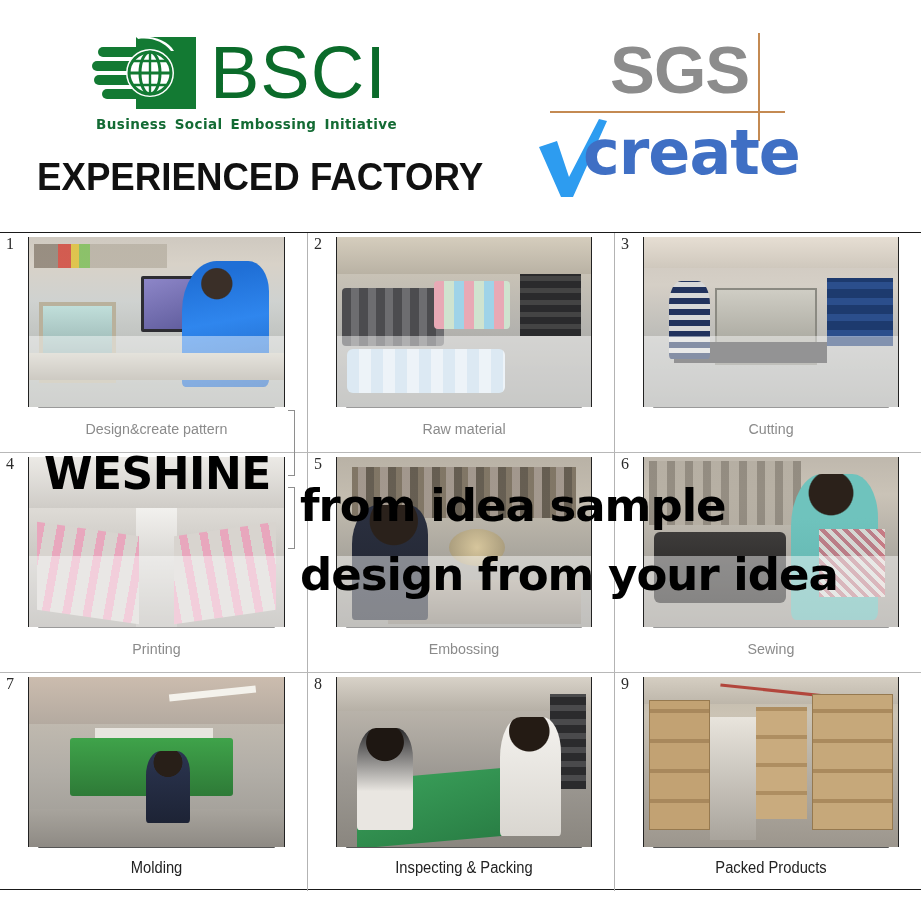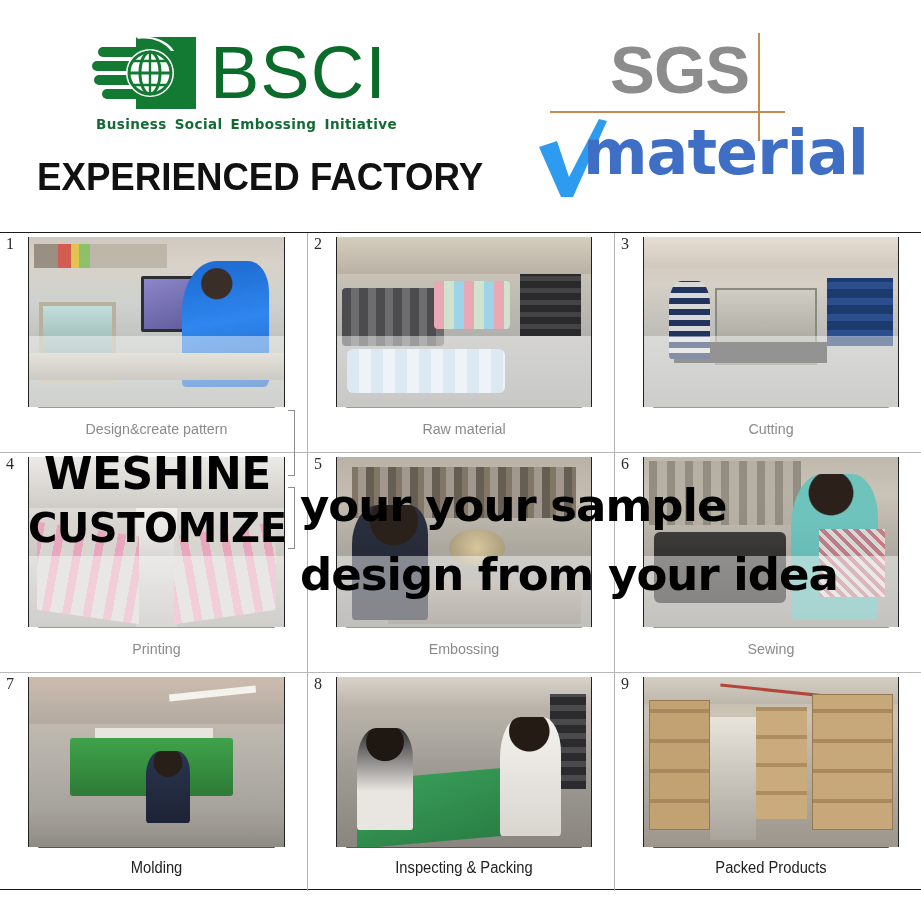--- a/index.html
+++ b/index.html
@@ -325,21 +325,21 @@
         <div class="sgs-hline"></div>
         <div class="sgs-vline"></div>
         <div class="sgs-word">SGS</div>
       </div>
       <div class="sgs-bottom">
         <div class="sgs-check">
           <svg viewBox="0 0 70 78" width="70" height="78" aria-hidden="true">
             <path d="M2 28 L20 22 L32 58 L62 0 L70 2 L36 78 L24 78 Z" fill="#2d9cf0"></path>
           </svg>
         </div>
-        <div class="sgs-verified">material</div>
+        <div class="sgs-verified">create</div>
       </div>
     </div>
   </div>
 
   <div class="grid">
 
     <div class="row row-1">
 
       <div class="cell">
         <div class="cell-num">1</div>
@@ -498,17 +498,16 @@
         </div>
         <div class="caption-band">Packed Products</div>
       </div>
     </div>
   </div>
 
   <div class="bracket br-a"></div>
   <div class="bracket br-b"></div>
 
   <div class="overlay ov-weshine">WESHINE</div>
-  <div class="overlay ov-customize">CUSTOMIZE</div>
-  <div class="overlay ov-l2">your your sample</div>
+  <div class="overlay ov-l2">from idea sample</div>
   <div class="overlay ov-l3">design from your idea</div>
 
 </div>
 
 </body></html>

